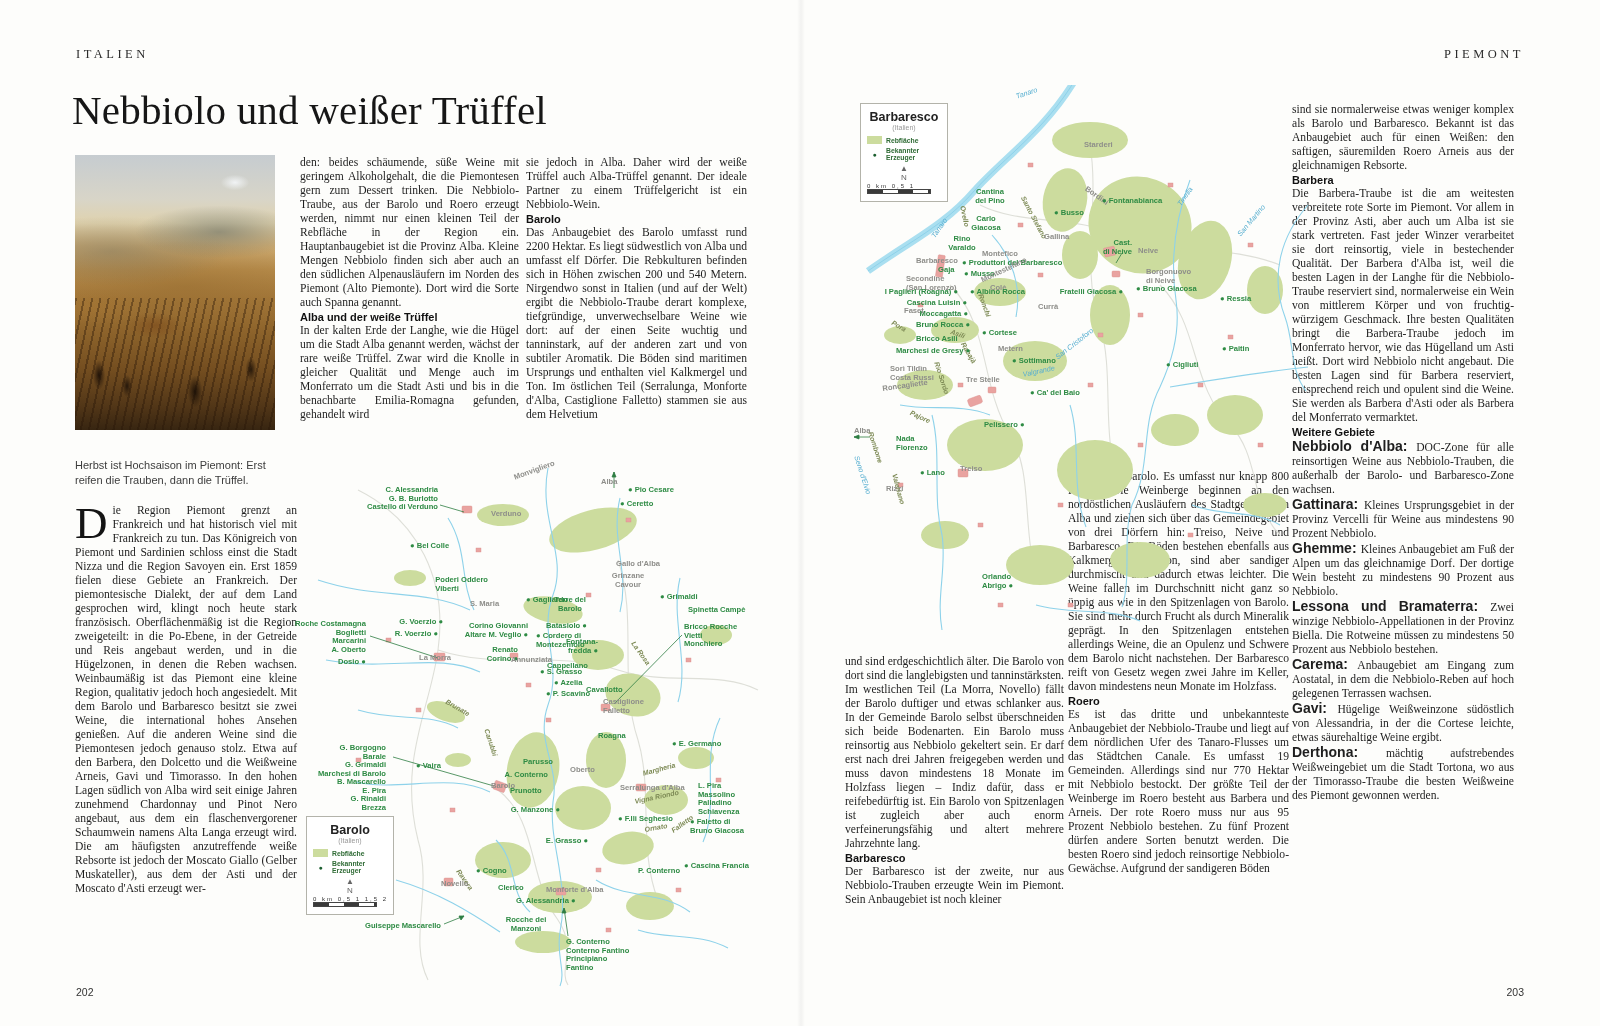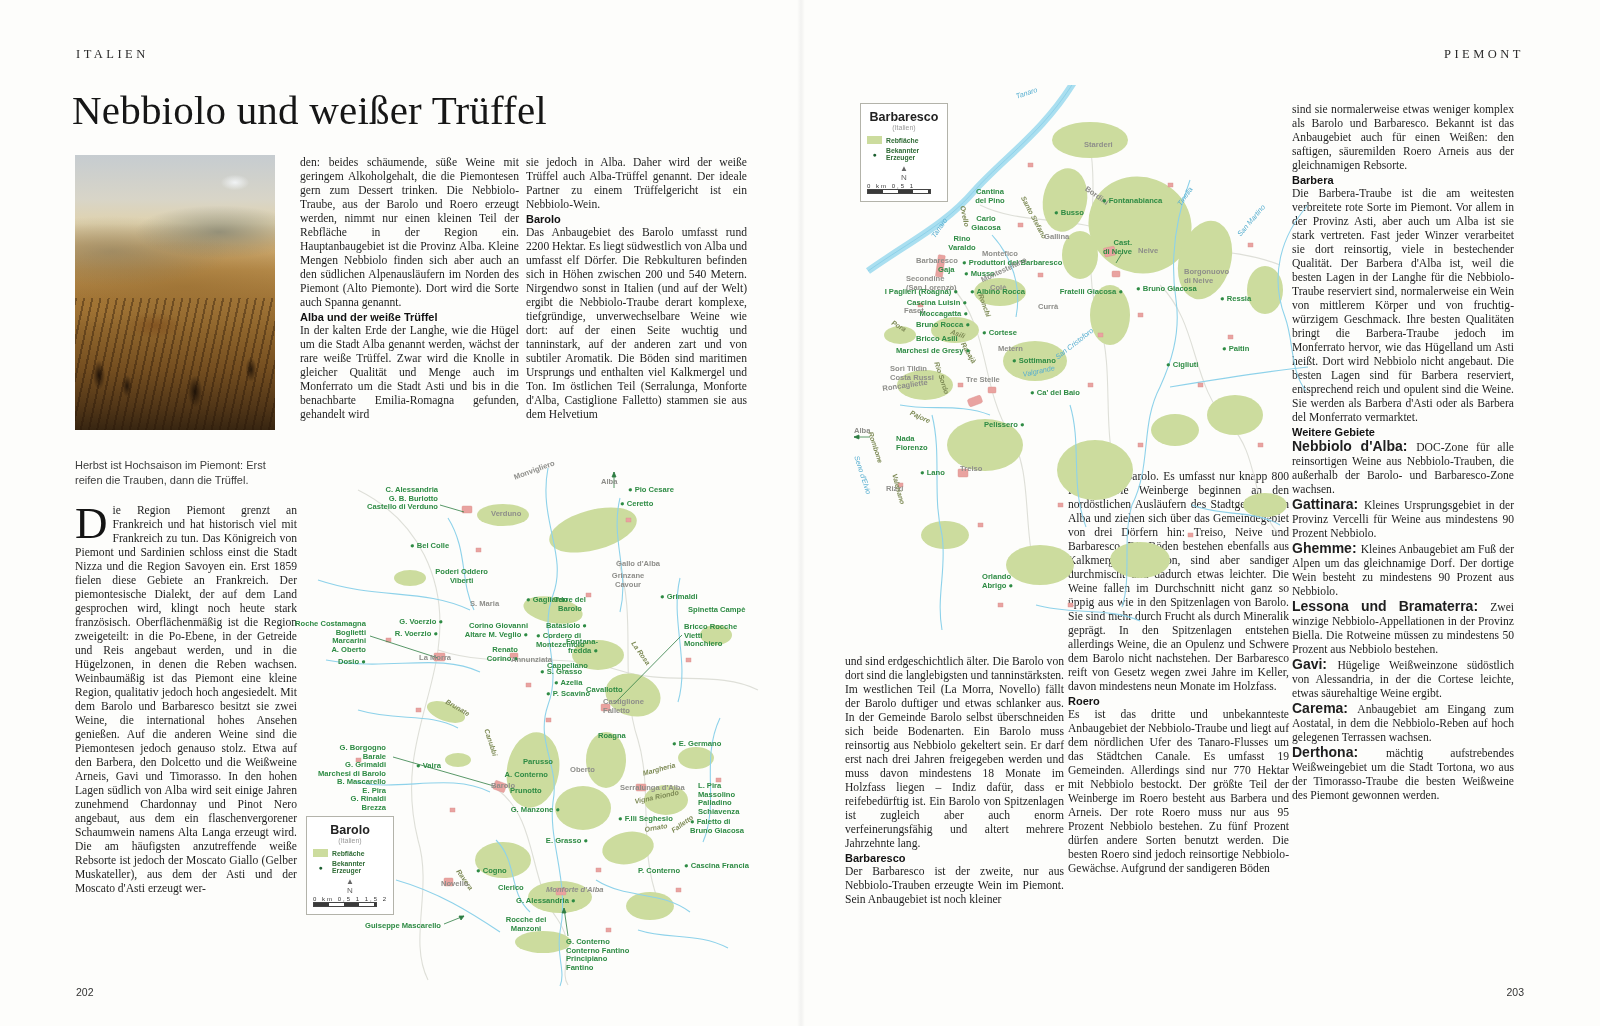--- a/index.html
+++ b/index.html
@@ -127,22 +127,22 @@
 <div class="col col6">
   <p class="body">sind sie normalerweise etwas weniger komplex als Barolo und Barbaresco. Bekannt ist das Anbaugebiet auch für einen Weißen: den saftigen, säuremilden Roero Arneis aus der gleichnamigen Rebsorte.</p>
   <p class="subhead">Barbera</p>
   <p class="body">Die Barbera-Traube ist die am weitesten verbreitete rote Sorte im Piemont. Vor allem in der Provinz Asti, aber auch um Alba ist sie stark vertreten. Fast jeder Winzer verarbeitet sie dort reinsortig, viele in bestechender Qualität. Der Barbera d'Alba ist, weil die besten Lagen in der Langhe für die Nebbiolo-Traube reserviert sind, normalerweise ein Wein von mittlerem Körper und von fruchtig-würzigem Geschmack. Ihre besten Qualitäten bringt die Barbera-Traube jedoch im Monferrato hervor, wie das Hügelland um Asti heißt. Dort wird Nebbiolo nicht angebaut. Die besten Lagen sind für Barbera reserviert, entsprechend reich und opulent sind die Weine. Sie werden als Barbera d'Asti oder als Barbera del Monferrato vermarktet.</p>
   <p class="subhead">Weitere Gebiete</p>
   <div>
       <p class="region-entry"><span class="region-term">Nebbiolo d'Alba: </span><span>DOC-Zone für alle reinsortigen Weine aus Nebbiolo-Trauben, die außerhalb der Barolo- und Barbaresco-Zone wachsen.</span></p>
       <p class="region-entry"><span class="region-term">Gattinara: </span><span>Kleines Ursprungsgebiet in der Provinz Vercelli für Weine aus mindestens 90 Prozent Nebbiolo.</span></p>
       <p class="region-entry"><span class="region-term">Ghemme: </span><span>Kleines Anbaugebiet am Fuß der Alpen um das gleichnamige Dorf. Der dortige Wein besteht zu mindestens 90 Prozent aus Nebbiolo.</span></p>
       <p class="region-entry"><span class="region-term">Lessona und Bramaterra: </span><span>Zwei winzige Nebbiolo-Appellationen in der Provinz Biella. Die Rotweine müssen zu mindestens 50 Prozent aus Nebbiolo bestehen.</span></p>
+      <p class="region-entry"><span class="region-term">Carema: </span><span>Anbaugebiet am Eingang zum Aostatal, in dem die Nebbiolo-Reben auf hoch gelegenen Terrassen wachsen.</span></p>
       <p class="region-entry"><span class="region-term">Gavi: </span><span>Hügelige Weißweinzone südöstlich von Alessandria, in der die Cortese leichte, etwas säurehaltige Weine ergibt.</span></p>
-      <p class="region-entry"><span class="region-term">Carema: </span><span>Anbaugebiet am Eingang zum Aostatal, in dem die Nebbiolo-Reben auf hoch gelegenen Terrassen wachsen.</span></p>
       <p class="region-entry"><span class="region-term">Derthona: </span><span>mächtig aufstrebendes Weißweingebiet um die Stadt Tortona, wo aus der Timorasso-Traube die besten Weißweine des Piemont gewonnen werden.</span></p>
     </div>
 </div>
 
 <div class="map map-barolo">
   <svg width="474" height="528" viewBox="0 0 474 528">
     <g stroke="#dedfd8" stroke-width="1.1" fill="none">
       <path d="M 60,30 C 120,60 150,120 140,190 C 132,250 100,300 120,380 C 135,430 110,480 130,520"></path>
       <path d="M 140,190 C 200,210 260,190 320,210 C 370,226 420,210 460,230"></path>
       <path d="M 200,330 C 240,360 230,420 260,460 C 280,490 260,510 270,525"></path>
@@ -238,21 +238,21 @@
   </div>
 <span class="ml t" style="left: 303px; top: 18px;">Alba</span>
     <span class="ml p" style="left: 330px; top: 26px;">● Pio Cesare</span>
     <span class="ml p" style="left: 322px; top: 40px;">● Ceretto</span>
     <span class="ml p" style="left: 140px; top: 26px; text-align: right; transform: translateX(-100%);">C. Alessandria
 G. B. Burlotto
 Castello di Verduno</span>
     <span class="ml t" style="left: 193px; top: 50px;">Verduno</span>
     <span class="ml t" style="left: 215px; top: 14px; transform: rotate(-20deg);">Monvigliero</span>
     <span class="ml p" style="left: 112px; top: 82px;">● Bel Colle</span>
-    <span class="ml p" style="left: 190px; top: 108px; text-align: center; transform: translateX(-100%);">Poderi Oddero
+    <span class="ml p" style="left: 190px; top: 116px; text-align: left; transform: translateX(-100%);">Poderi Oddero
 Viberti</span>
     <span class="ml t" style="left: 172px; top: 140px;">S. Maria</span>
     <span class="ml p" style="left: 228px; top: 136px;">● Gagliardo</span>
     <span class="ml p" style="left: 145px; top: 158px; text-align: right; transform: translateX(-100%);">G. Voerzio ●</span>
     <span class="ml p" style="left: 140px; top: 170px; text-align: right; transform: translateX(-100%);">R. Voerzio ●</span>
     <span class="ml p" style="left: 230px; top: 162px; text-align: right; transform: translateX(-100%);">Corino Giovanni
 Altare M. Veglio ●</span>
     <span class="ml p" style="left: 220px; top: 186px; text-align: right; transform: translateX(-100%);">Renato
 Corino ●</span>
     <span class="ml p" style="left: 68px; top: 160px; text-align: right; transform: translateX(-100%);">Roche Costamagna
@@ -312,21 +312,21 @@
 Massolino
 Palladino
 Schiavenza</span>
     <span class="ml p" style="left: 392px; top: 358px;">● Faletto di
 Bruno Giacosa</span>
     <span class="ml c" style="left: 372px; top: 368px; transform: rotate(-35deg);">Falletto</span>
     <span class="ml c" style="left: 346px; top: 366px; transform: rotate(-10deg);">Ornato</span>
     <span class="ml p" style="left: 290px; top: 377px; text-align: right; transform: translateX(-100%);">E. Grasso ●</span>
     <span class="ml p" style="left: 340px; top: 407px;">P. Conterno</span>
     <span class="ml p" style="left: 386px; top: 402px;">● Cascina Francia</span>
-    <span class="ml t" style="left: 248px; top: 426px; font-style: italic;">Monforte d'Alba</span>
+    <span class="ml t" style="left: 248px; top: 426px;">Monforte d'Alba</span>
     <span class="ml p" style="left: 218px; top: 437px;">G. Alessandria ●</span>
     <span class="ml p" style="left: 268px; top: 478px;">G. Conterno
 Conterno Fantino
 Principiano
 Fantino</span>
     <span class="ml p" style="left: 178px; top: 407px;">● Cogno</span>
     <span class="ml c" style="left: 163px; top: 408px; transform: rotate(55deg);">Ravera</span>
     <span class="ml t" style="left: 143px; top: 420px;">Novello</span>
     <span class="ml p" style="left: 200px; top: 424px;">Clerico</span>
     <span class="ml p" style="left: 228px; top: 456px; text-align: center; transform: translateX(-50%);">Rocche dei
@@ -482,21 +482,21 @@
     <span class="ml t" style="left: 46px; top: 400px;">Rizzi</span>
     <span class="ml c" style="left: 58px; top: 388px; transform: rotate(75deg);">Valeriano</span>
     <span class="ml r" style="left: 20px; top: 370px; transform: rotate(72deg);">Seno d'Elvio</span>
     <span class="ml t" style="left: 120px; top: 380px;">Treiso</span>
     <span class="ml t" style="left: 244px; top: 56px;">Starderi</span>
     <span class="ml t" style="left: 248px; top: 100px; transform: rotate(35deg);">Bordini</span>
     <span class="ml p" style="left: 262px; top: 112px;">● Fontanabianca</span>
     <span class="ml p" style="left: 292px; top: 154px; text-align: right; transform: translateX(-100%);">Cast.
 di Neive</span>
     <span class="ml t" style="left: 298px; top: 162px;">Neive</span>
-    <span class="ml t" style="left: 306px; top: 183px; margin-left: 38px;">Borgonuovo
+    <span class="ml t" style="left: 306px; top: 183px;">Borgonuovo
 di Neive</span>
     <span class="ml p" style="left: 296px; top: 200px;">● Bruno Giacosa</span>
     <span class="ml p" style="left: 283px; top: 203px; text-align: right; transform: translateX(-100%);">Fratelli Giacosa ●</span>
     <span class="ml p" style="left: 380px; top: 210px;">● Ressia</span>
     <span class="ml p" style="left: 382px; top: 260px;">● Paitin</span>
     <span class="ml p" style="left: 326px; top: 276px;">● Cigliuti</span>
     <span class="ml r" style="left: 336px; top: 118px; transform: rotate(-55deg);">Tinella</span>
     <span class="ml r" style="left: 396px; top: 148px; transform: rotate(-50deg);">San Martino</span>
     <span class="ml p" style="left: 142px; top: 488px;">Orlando
 Abrigo ●</span>

